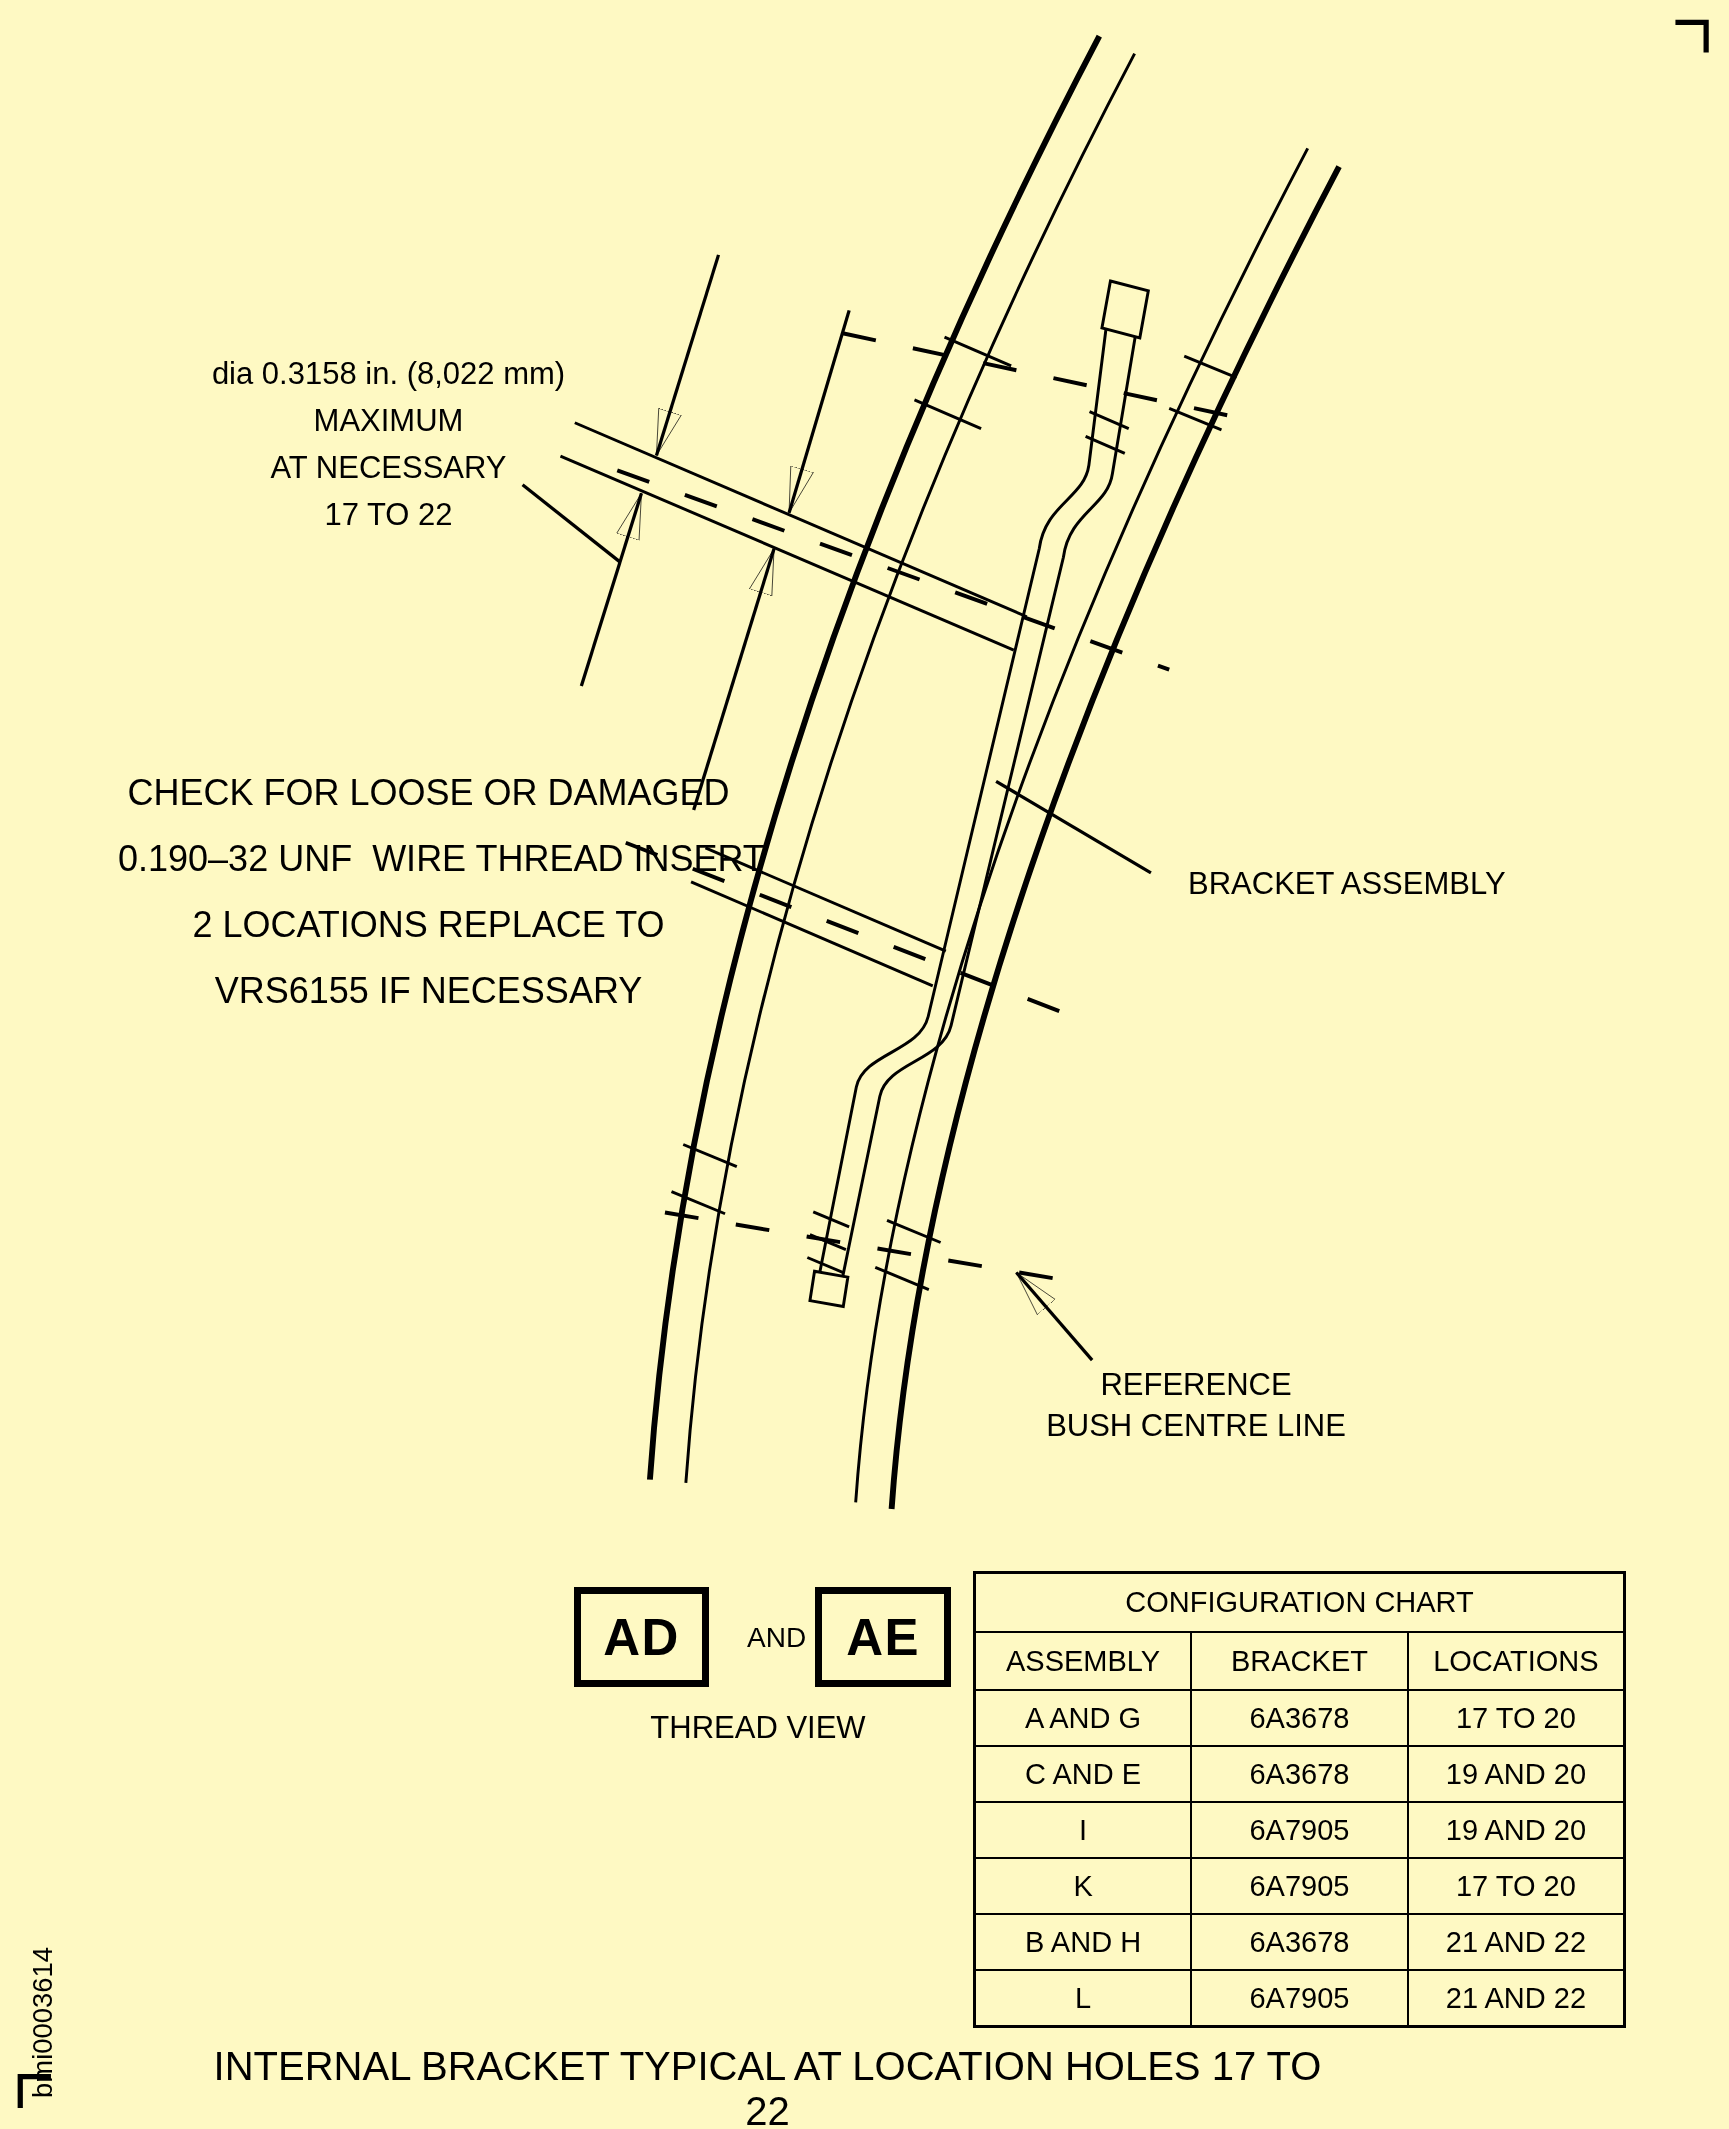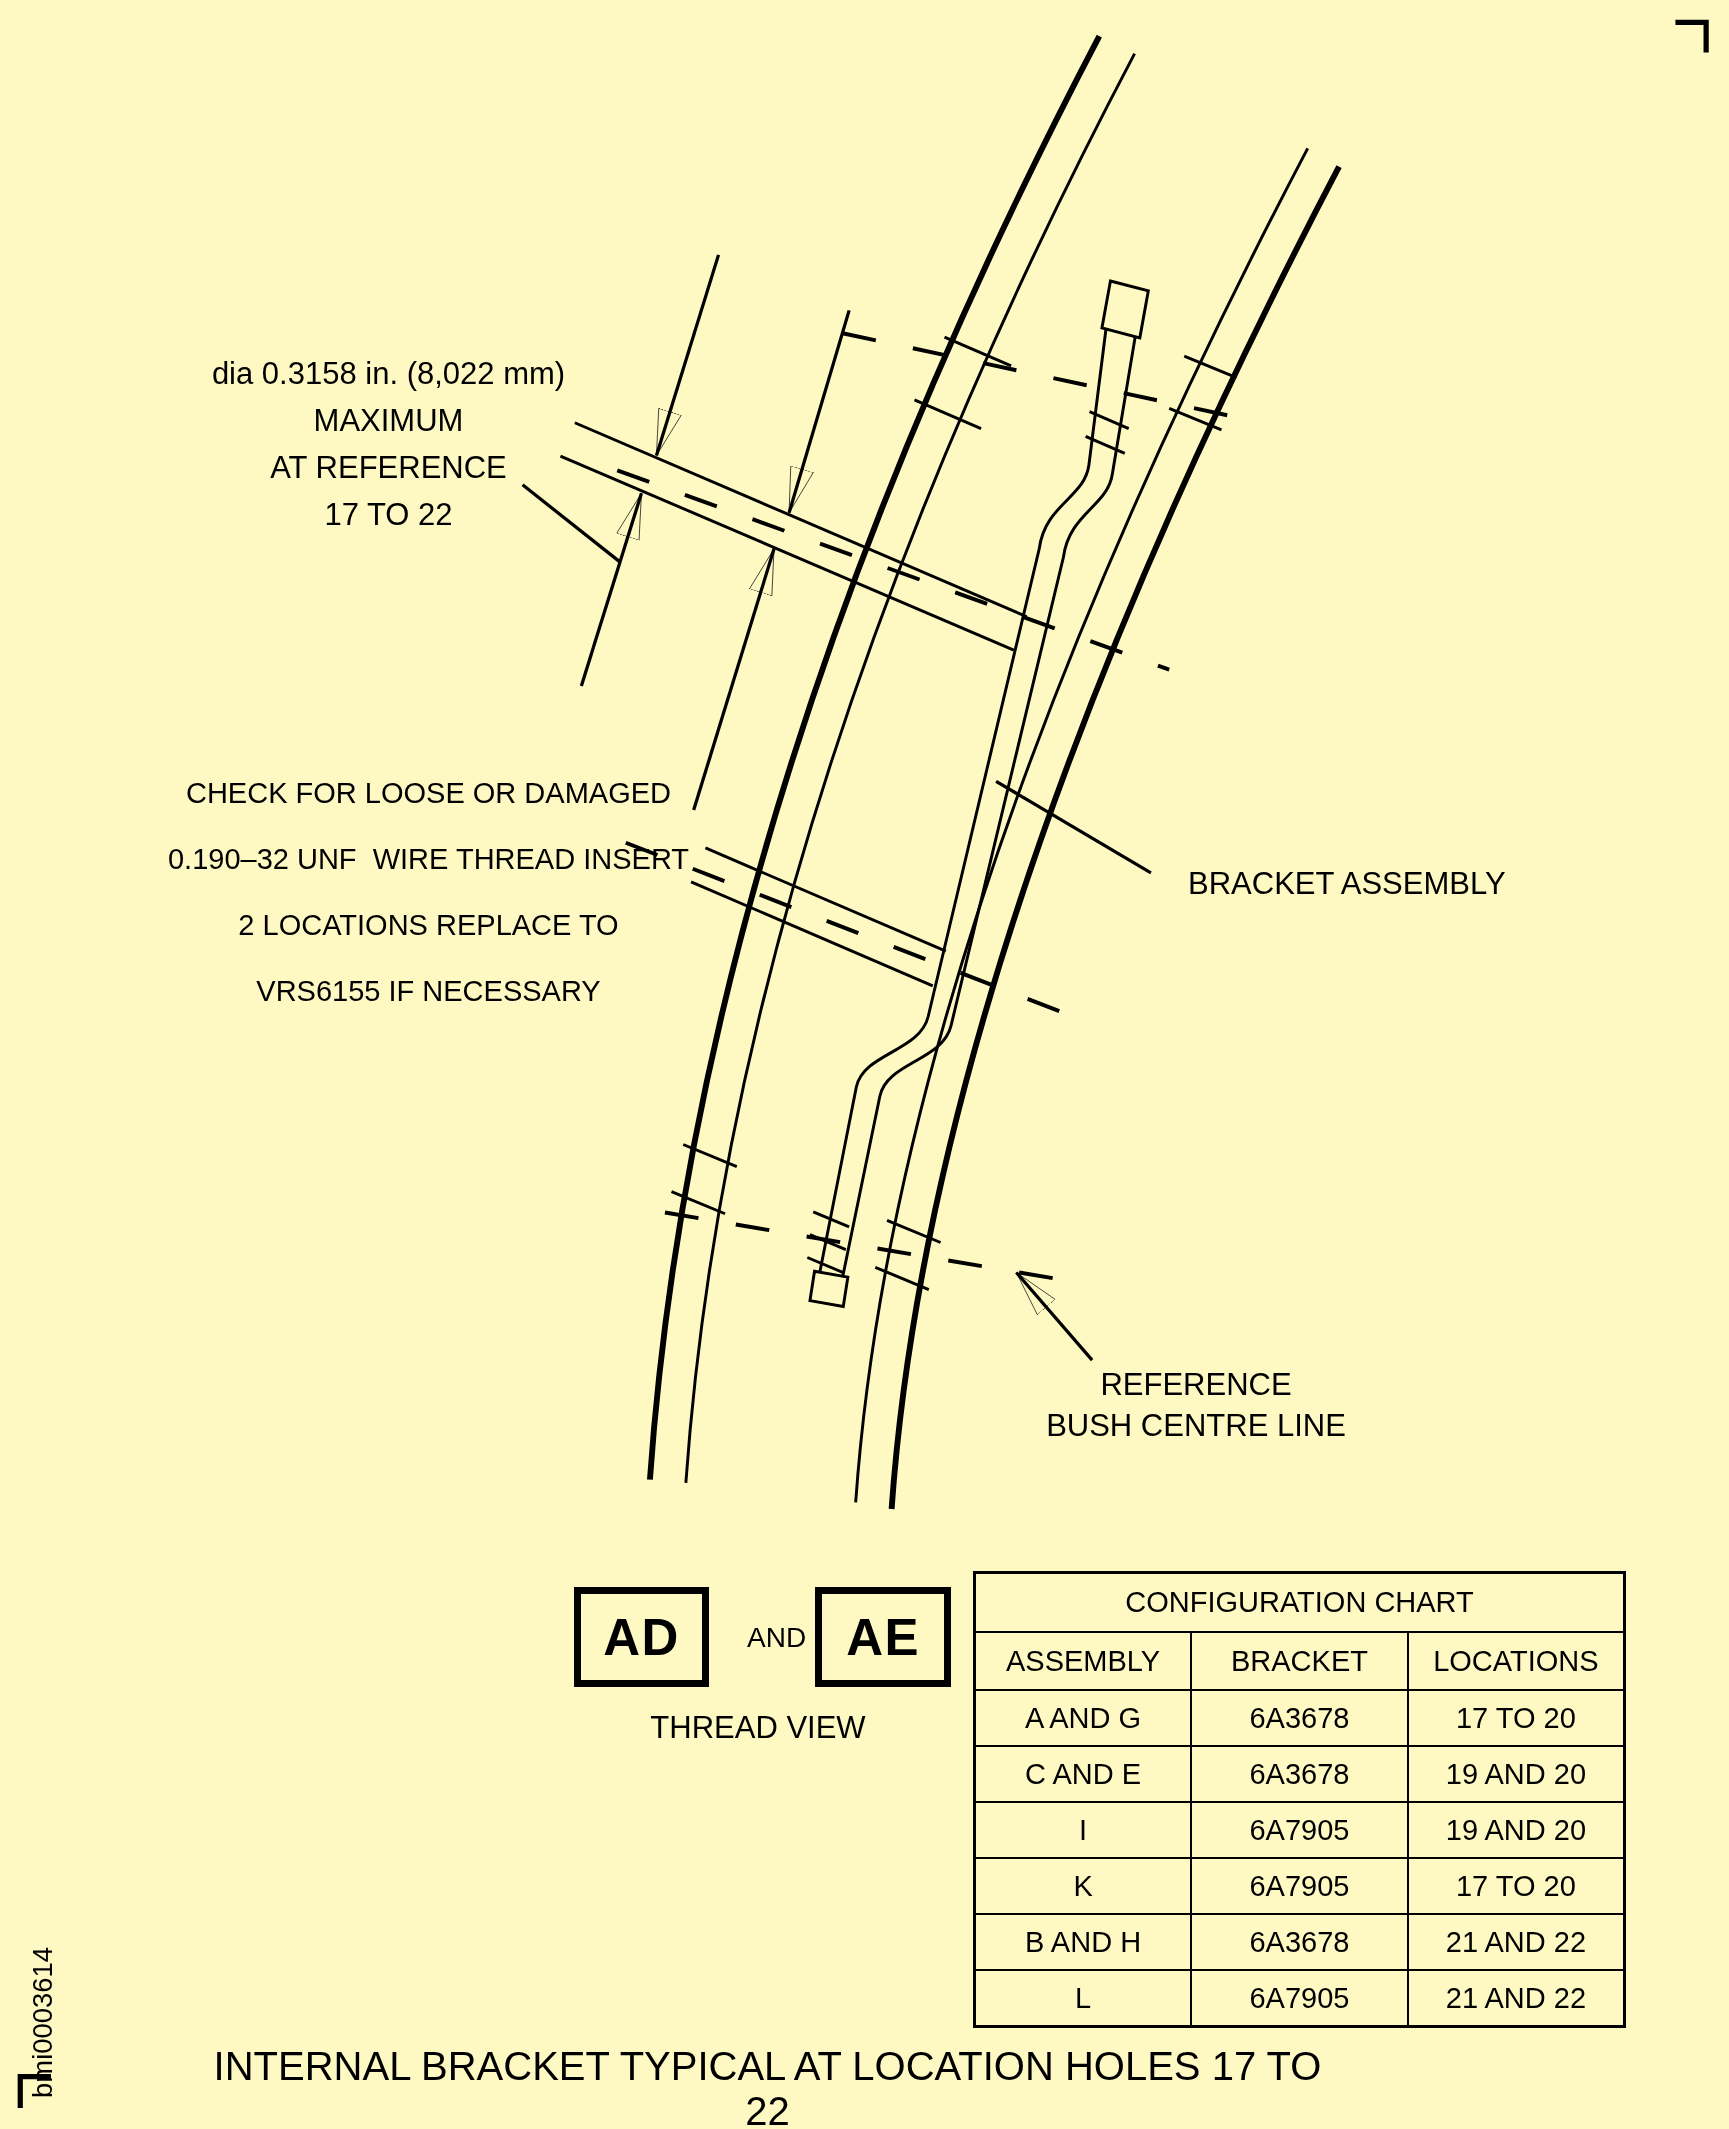--- a/index.html
+++ b/index.html
@@ -16,21 +16,21 @@
   .thick{stroke-width:9;}
   .thin{stroke-width:4.5;}
   .tick{stroke-width:4.5;}
   .dash{stroke-width:6;stroke-dasharray:52 58;}
   .dim{stroke-width:5;}
   .leader{stroke-width:5;}
   .corner{stroke-width:8;}
   .note{position:absolute;text-align:center;}
   .tline{white-space:pre;display:block;}
   .dia-note{left:160px;top:350px;width:457px;font-size:31px;line-height:47px;}
-  .check-note{left:118px;top:760px;width:621px;font-size:29px;line-height:66px;}
+  .check-note{left:118px;top:760px;width:621px;font-size:36px;line-height:66px;}
   .bracket-label{left:1188px;top:866px;width:457px;text-align:left;font-size:31px;line-height:35px;}
   .ref-note{left:1000px;top:1364px;width:392px;font-size:31px;line-height:41px;}
   .viewbox{
     position:absolute;top:1587px;height:100px;
     border:7.2px solid #000;box-sizing:border-box;
     display:flex;align-items:center;justify-content:center;
     font-size:51px;font-weight:700;letter-spacing:1.3px;
   }
   .viewbox.ad{left:574px;width:135px;}
   .viewbox.ae{left:815px;width:136px;}
@@ -130,21 +130,21 @@
     <path class="leader" d="M1525,1196 L1762,1336"></path>
     <path class="leader" d="M1672,2082 L1556,1948" marker-end="url(#arr)"></path>
 
     <path class="corner" d="M2565,34 L2612,34 L2612,80"></path>
     <path class="corner" d="M78,3179 L31,3179 L31,3227"></path>
   </svg>
 
   <div class="note dia-note">
     <span class="tline">dia 0.3158 in. (8,022 mm)</span>
     <span class="tline">MAXIMUM</span>
-    <span class="tline">AT REFERENCE</span>
+    <span class="tline">AT NECESSARY</span>
     <span class="tline">17 TO 22</span>
   </div>
 
   <div class="note check-note">
     <span class="tline">CHECK FOR LOOSE OR DAMAGED</span>
     <span class="tline">0.190–32 UNF  WIRE THREAD INSERT</span>
     <span class="tline">2 LOCATIONS REPLACE TO</span>
     <span class="tline">VRS6155 IF NECESSARY</span>
   </div>
 

